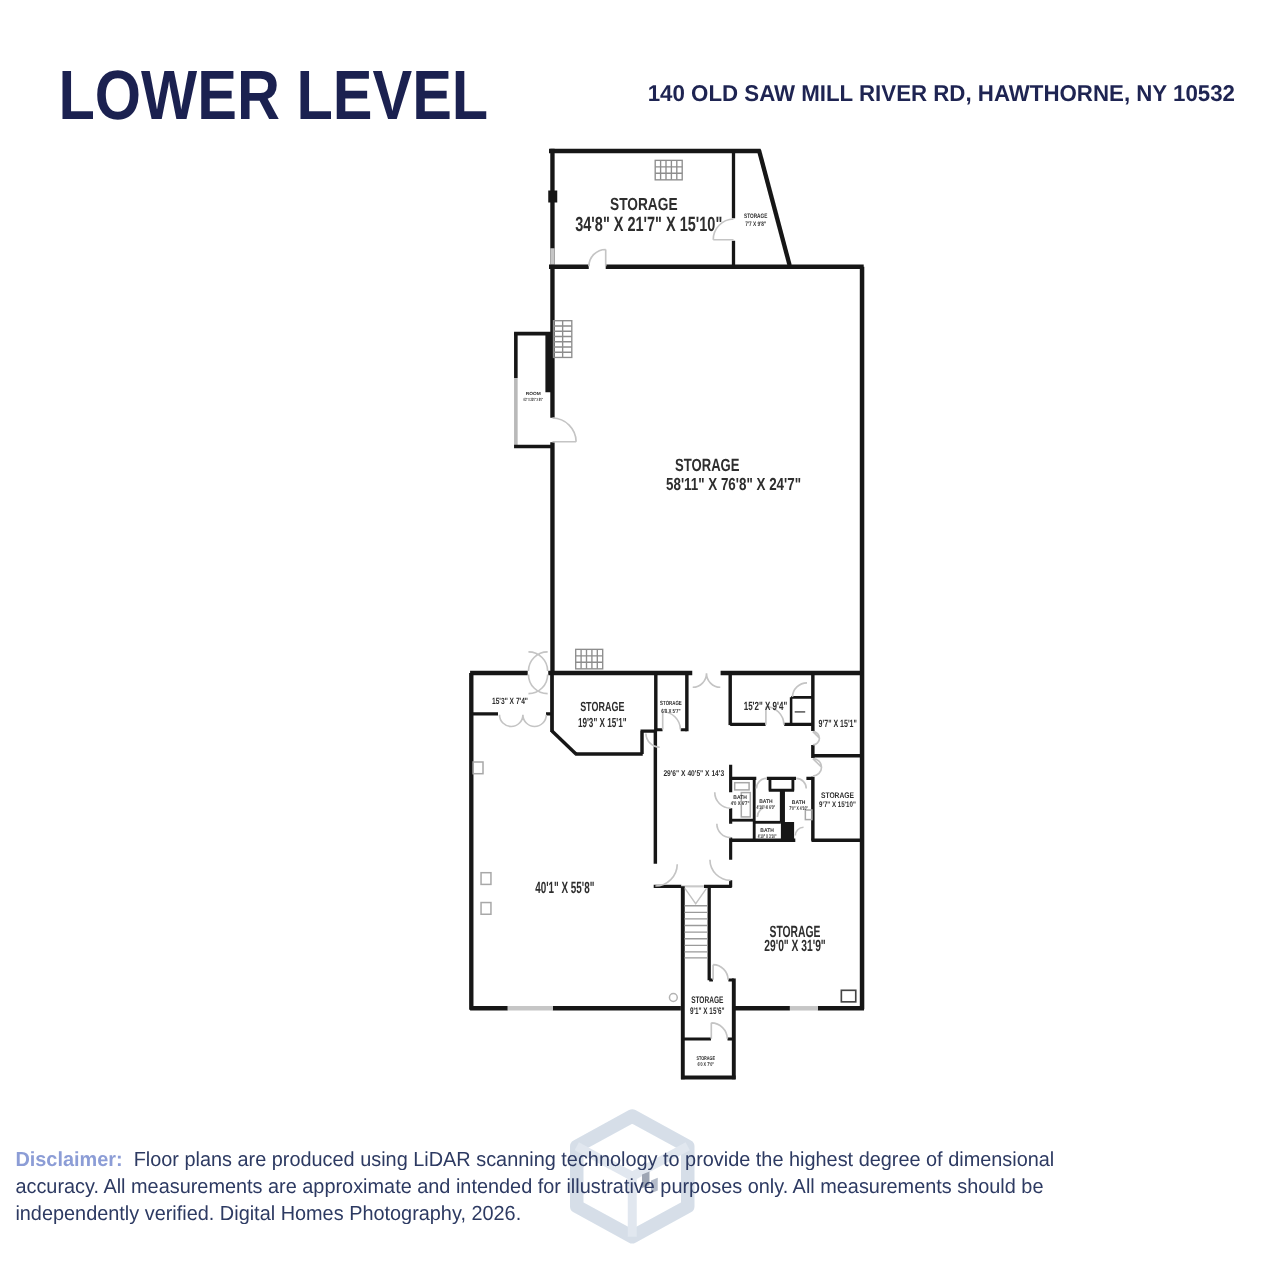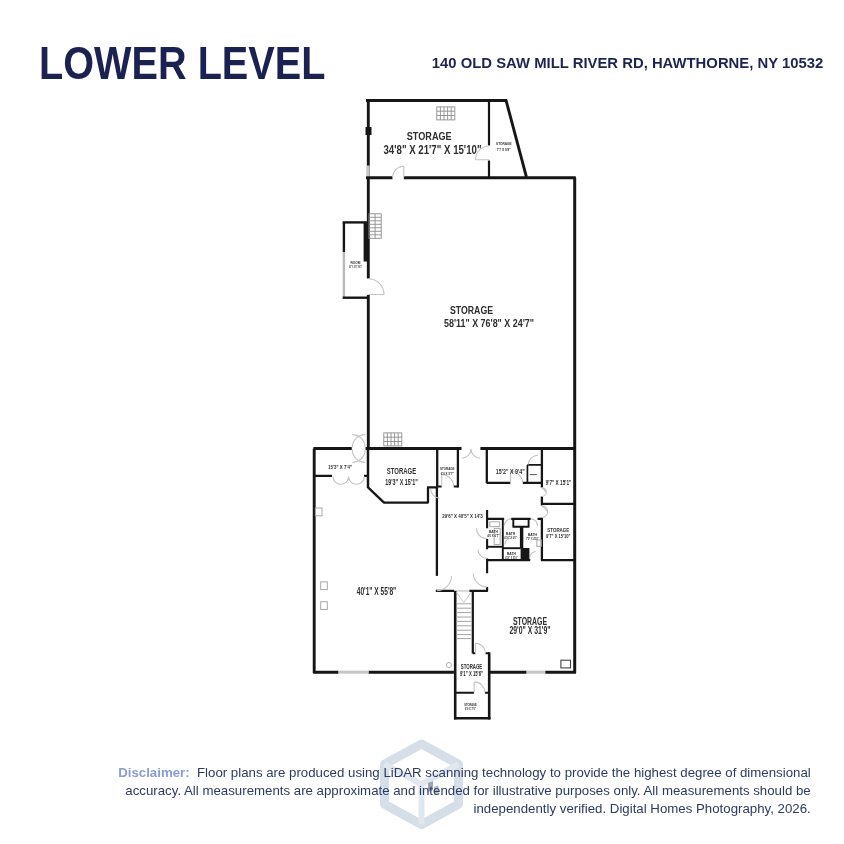--- a/index.html
+++ b/index.html
@@ -2,21 +2,21 @@
 <html><head>
 <meta charset="utf-8">
 <style>
   html,body{margin:0;padding:0;background:#ffffff;}
   #page{position:relative;width:844px;height:844px;background:#ffffff;overflow:hidden;
         font-family:"Liberation Sans", sans-serif;}
   .hdr-title{position:absolute;left:39px;top:36px;font-size:46.5px;font-weight:bold;
         color:#1b2150;letter-spacing:0px;transform:scaleX(0.853);transform-origin:left top;white-space:nowrap;}
   .hdr-addr{position:absolute;right:21px;top:54px;font-size:15.2px;font-weight:bold;
         color:#1e2452;transform:scaleX(0.978);transform-origin:right top;white-space:nowrap;}
-  .disc{position:absolute;left:0;top:764px;width:821px;text-align:right;
+  .disc{position:absolute;left:0;top:764px;width:821px;text-align:left;
         font-size:13.6px;line-height:18px;color:#2d3a62;}
   .disc b{color:#8c9dd6;font-weight:bold;}
   .dline{transform:scaleX(0.975);transform-origin:center top;white-space:nowrap;}
   .onekey{position:absolute;right:3px;top:870px;font-size:13.5px;color:#b0b0b4;letter-spacing:0.55px;}
 </style>
 </head>
 <body>
 <div id="page">
 
 <svg width="844" height="844" style="position:absolute;left:0;top:0" viewBox="0 0 844 844">

